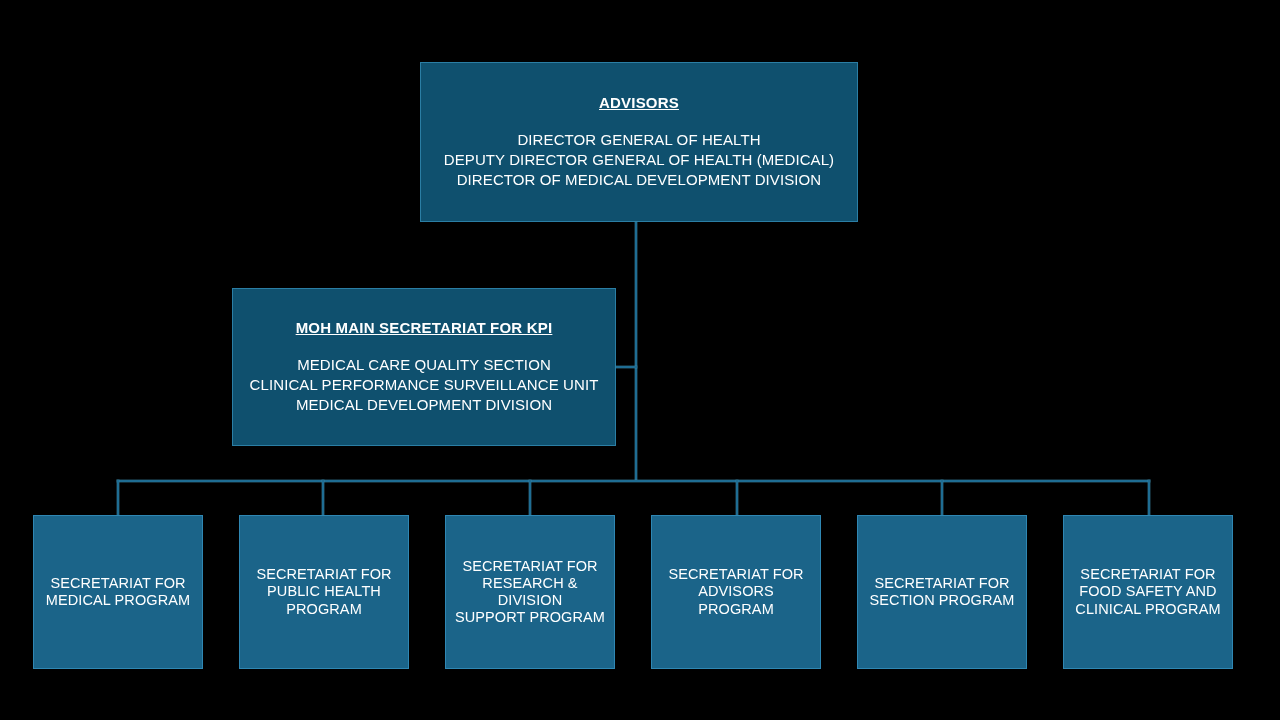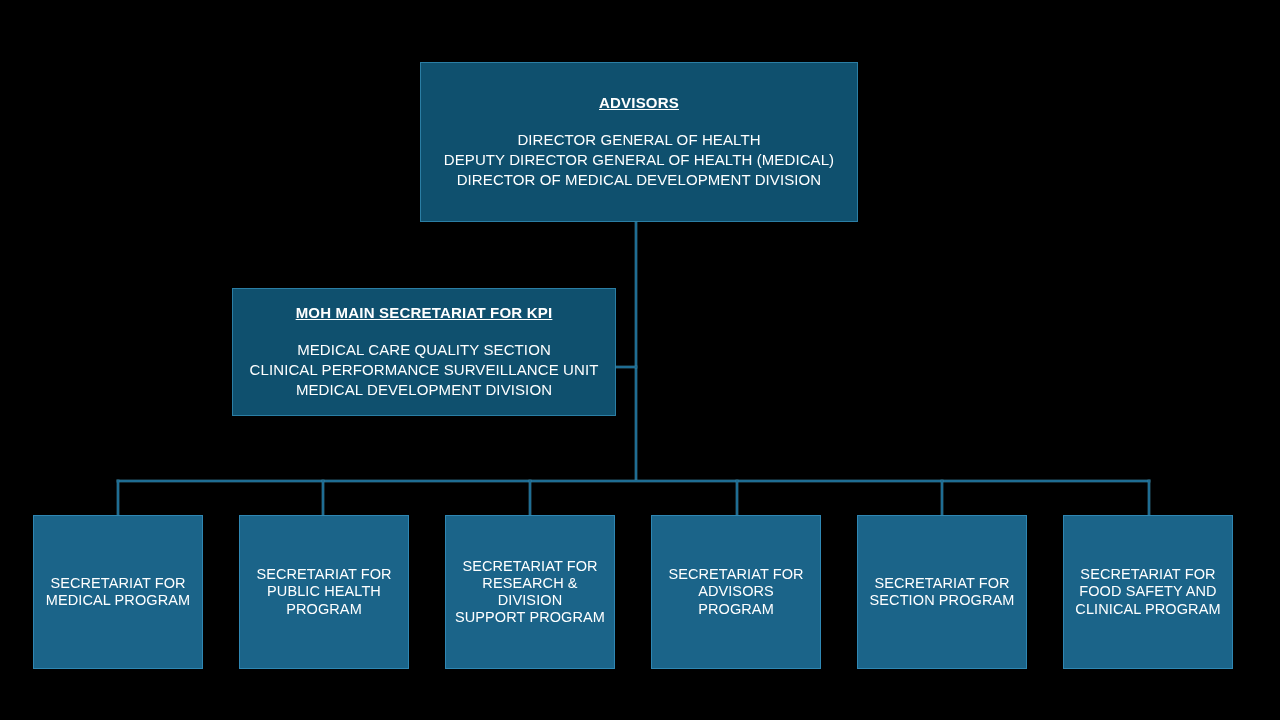--- a/index.html
+++ b/index.html
@@ -86,21 +86,21 @@
   <div class="node dark" id="node-advisors" style="left:420px; top:62px; width:438px; height:160px;">
     <div class="node-title">ADVISORS</div>
     <div class="gap-18"></div>
     <div class="node-lines">
       <div>DIRECTOR  GENERAL OF HEALTH</div>
       <div>DEPUTY  DIRECTOR  GENERAL OF HEALTH (MEDICAL)</div>
       <div>DIRECTOR  OF MEDICAL DEVELOPMENT DIVISION</div>
     </div>
   </div>
 
-  <div class="node dark" id="node-secretariat" style="left:232px; top:288px; width:384px; height:128px;align-items:center;">
+  <div class="node dark" id="node-secretariat" style="left:232px; top:288px; width:384px; height:158px;align-items:center;">
     <div class="node-title">MOH MAIN  SECRETARIAT FOR KPI</div>
     <div class="gap-18"></div>
     <div class="node-lines">
       <div>MEDICAL CARE QUALITY  SECTION</div>
       <div>CLINICAL  PERFORMANCE SURVEILLANCE UNIT</div>
       <div>MEDICAL DEVELOPMENT DIVISION</div>
     </div>
   </div>
 
   <div class="conn v" style="left:635px; top:222px; height:259px;"></div>

